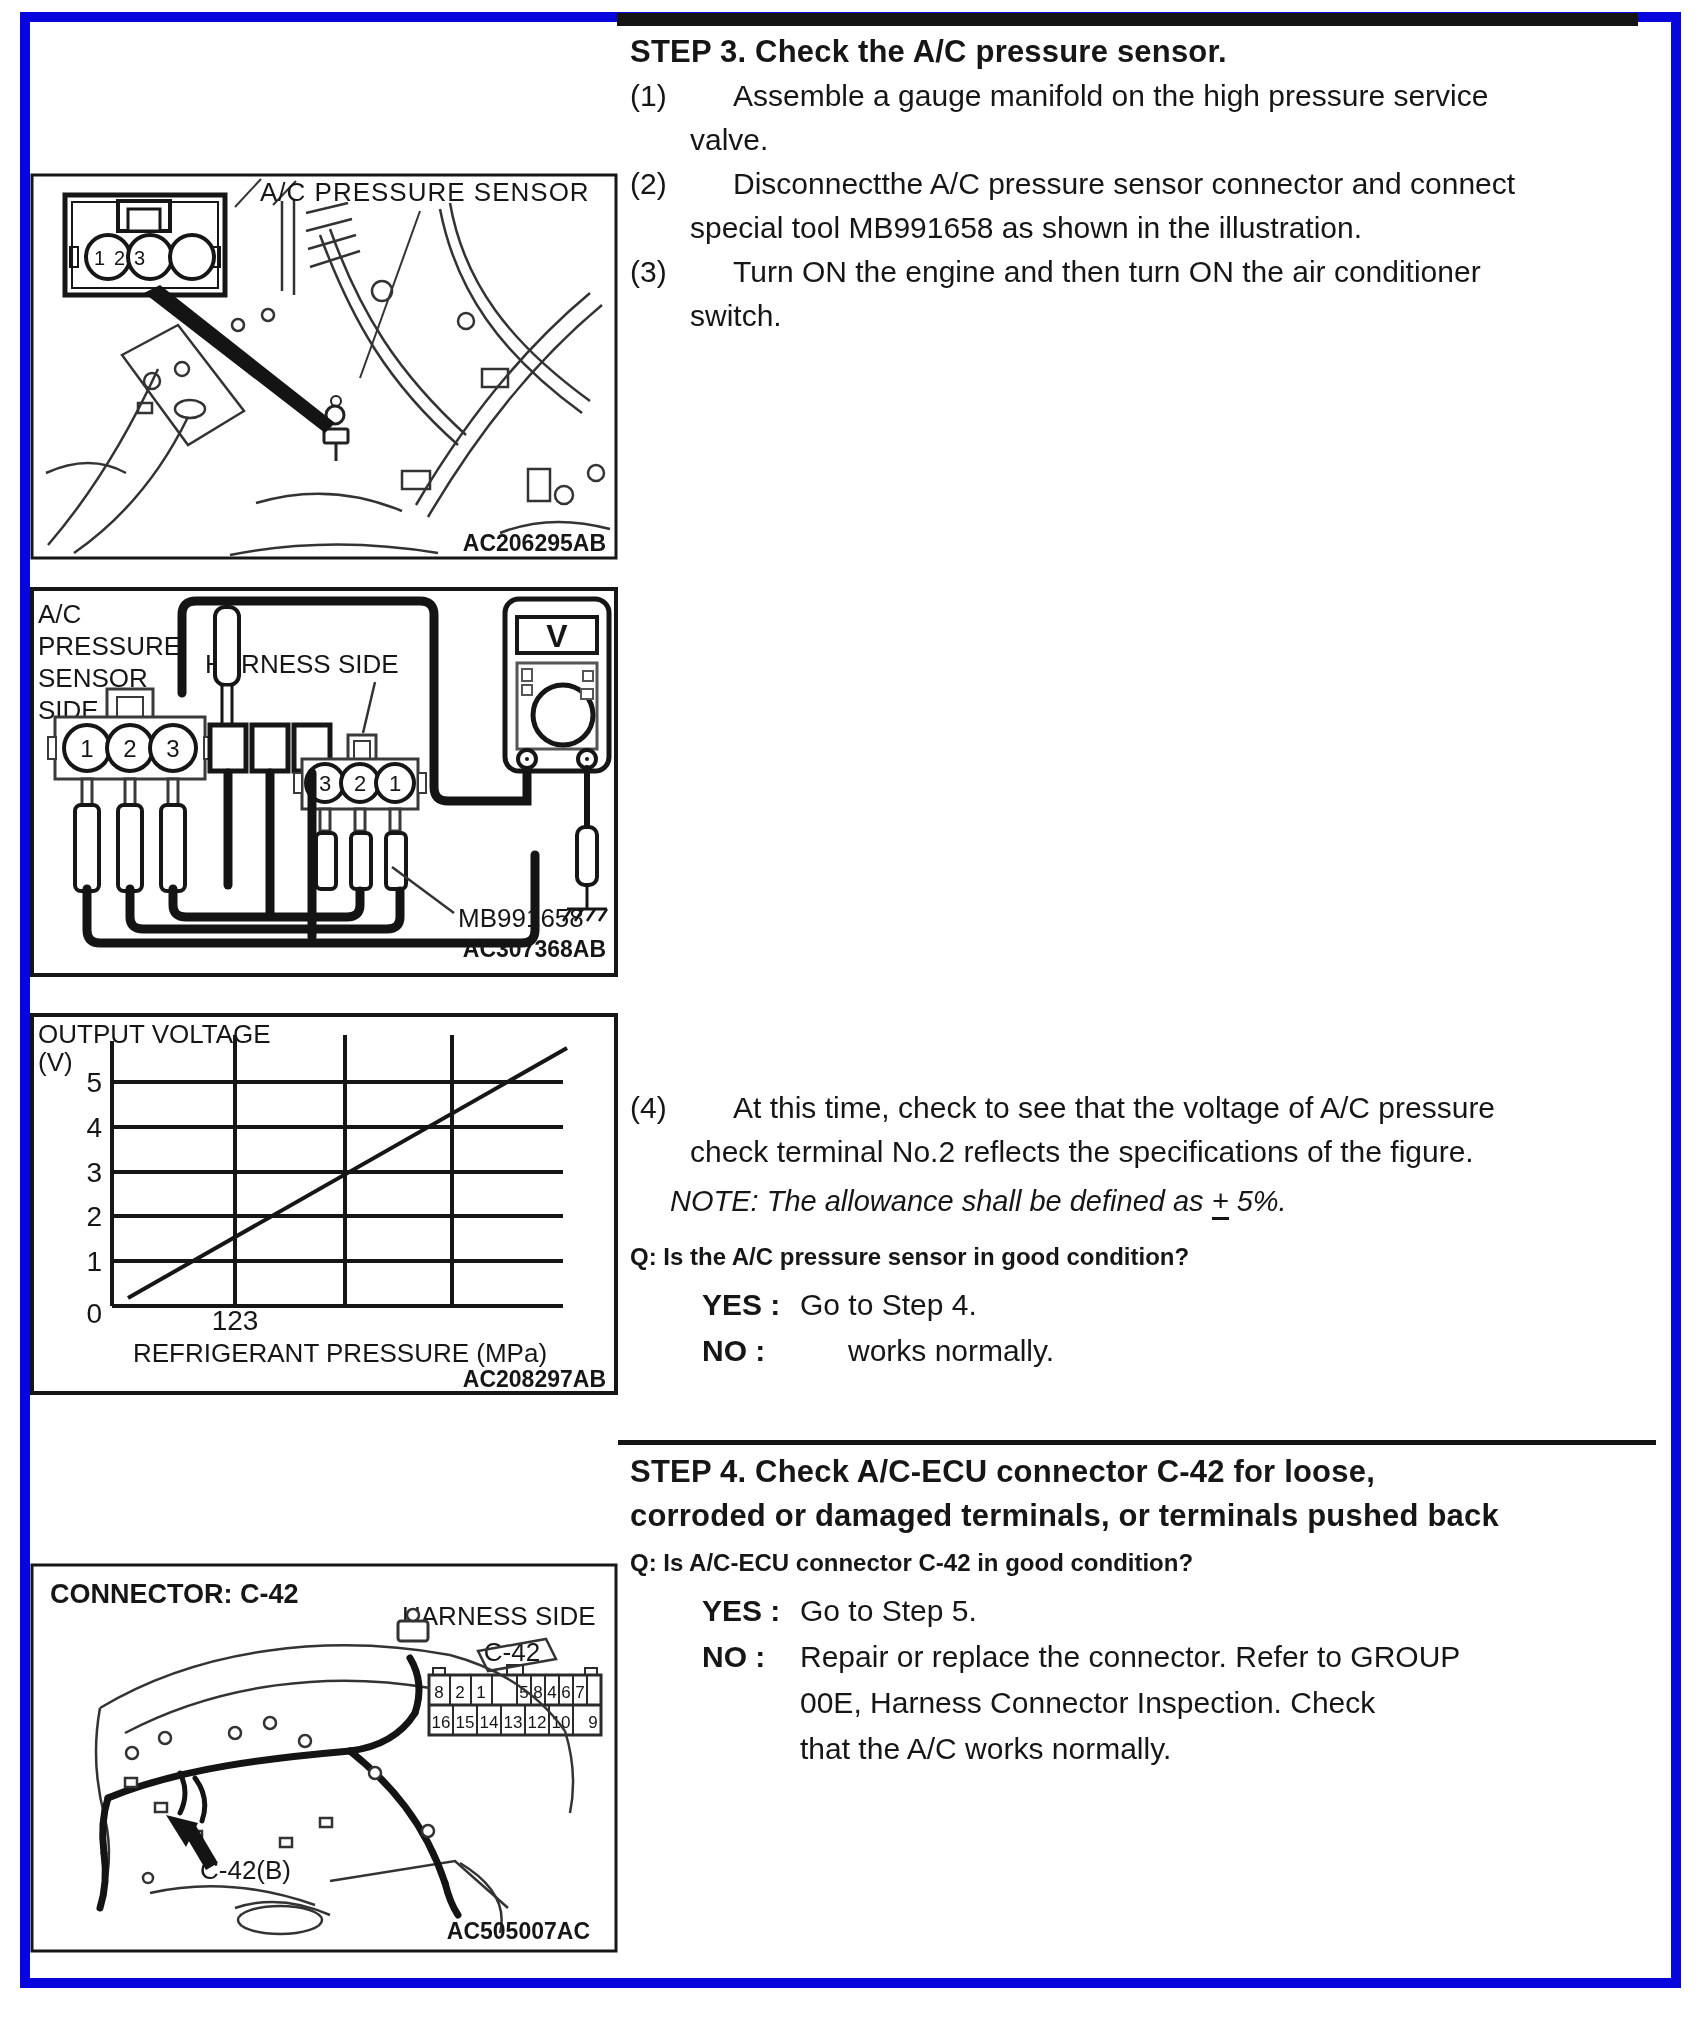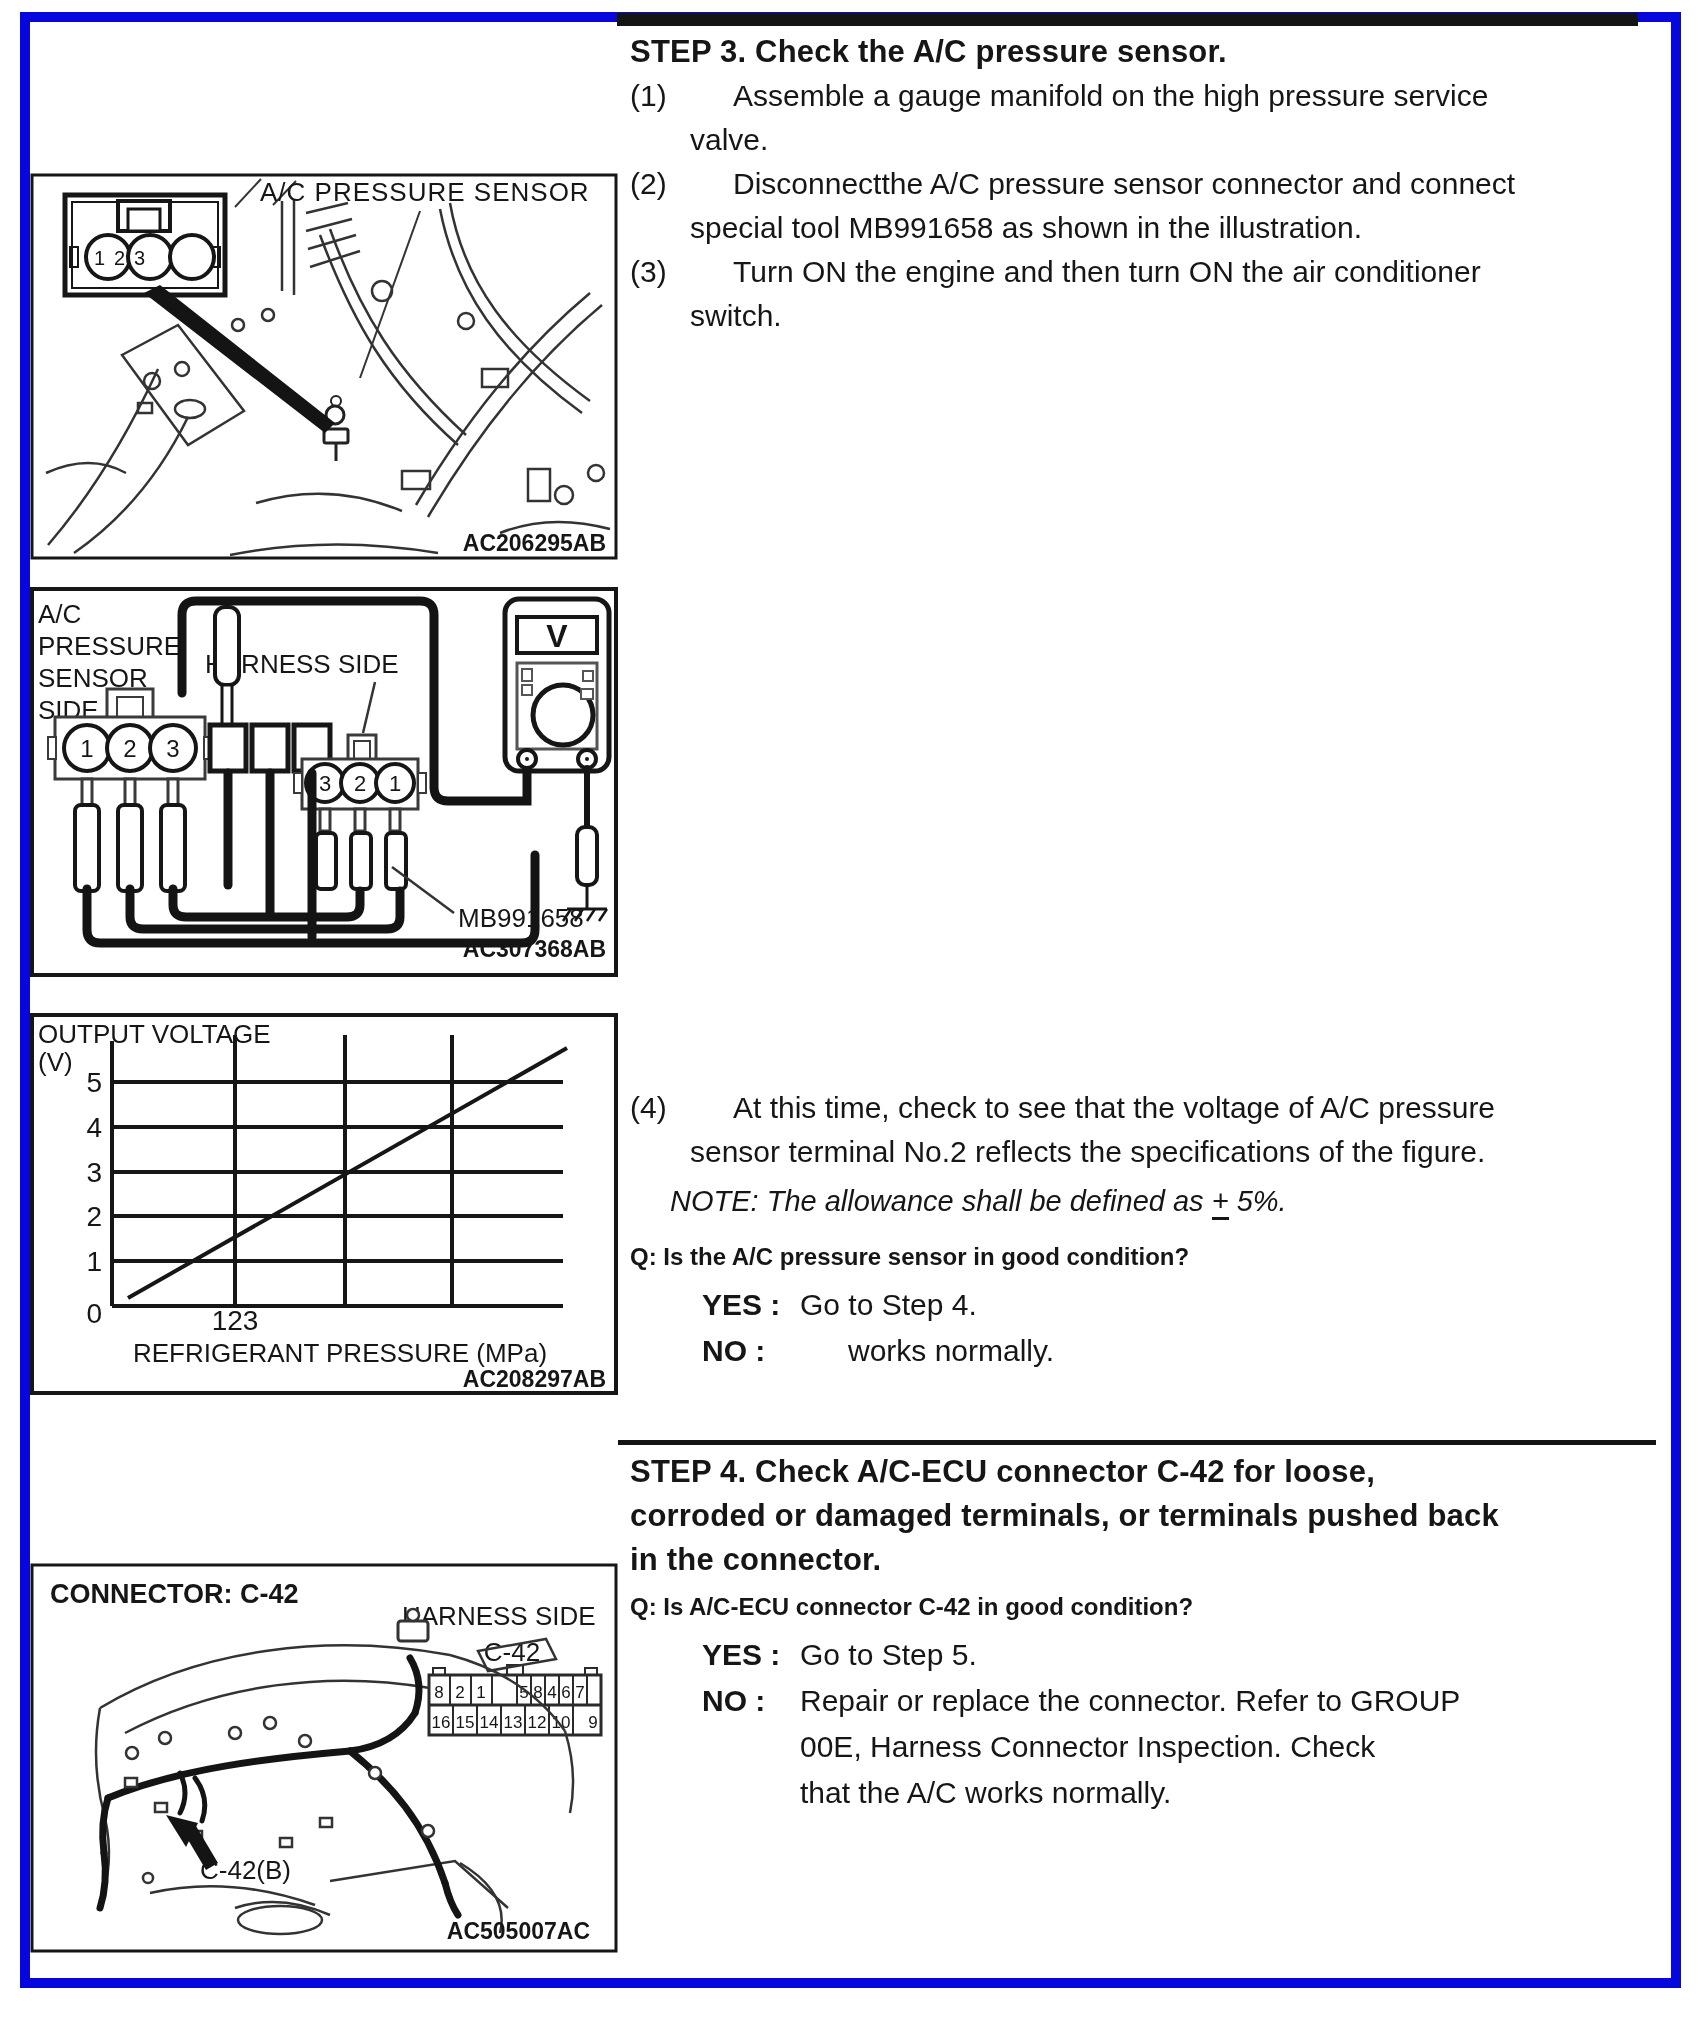--- a/index.html
+++ b/index.html
@@ -369,42 +369,41 @@
     <span class="bodyline">Turn ON the engine and then turn ON the air conditioner</span>
   </div>
   <div class="bodyline cont">switch.</div>
 </div>
 
 <div class="txtcol" id="item4-block">
   <div class="item">
     <span class="num">(4)</span>
     <span class="bodyline">At this time, check to see that the voltage of A/C pressure</span>
   </div>
-  <div class="bodyline cont">sensor terminal No.2 reflects the specifications of the figure.</div>
+  <div class="bodyline cont">check terminal No.2 reflects the specifications of the figure.</div>
 
   <div class="note"><span>NOTE: The allowance shall be defined as </span><span class="pm">+</span><span> 5%.</span></div>
 
   <div class="q">Q: Is the A/C pressure sensor in good condition?</div>
 
   <div class="ynrow">
     <span class="ynlabel">YES :</span>
     <span class="yntext">Go to Step 4.</span>
   </div>
   <div class="ynrow">
     <span class="ynlabel">NO :</span>
     <span class="yntext">
       <div class="indent2">works normally.</div>
     </span>
   </div>
 </div>
 
 <div class="txtcol" id="step4-block">
   <div class="h1">STEP 4. Check A/C-ECU connector C-42 for loose,</div>
   <div class="h1">corroded or damaged terminals, or terminals pushed back</div>
-  <div class="h1">in the connector.</div>
 
   <div class="q" style="margin-top:0">Q: Is A/C-ECU connector C-42 in good condition?</div>
 
   <div class="ynrow">
     <span class="ynlabel">YES :</span>
     <span class="yntext">Go to Step 5.</span>
   </div>
   <div class="ynrow">
     <span class="ynlabel">NO :</span>
     <span class="yntext">

